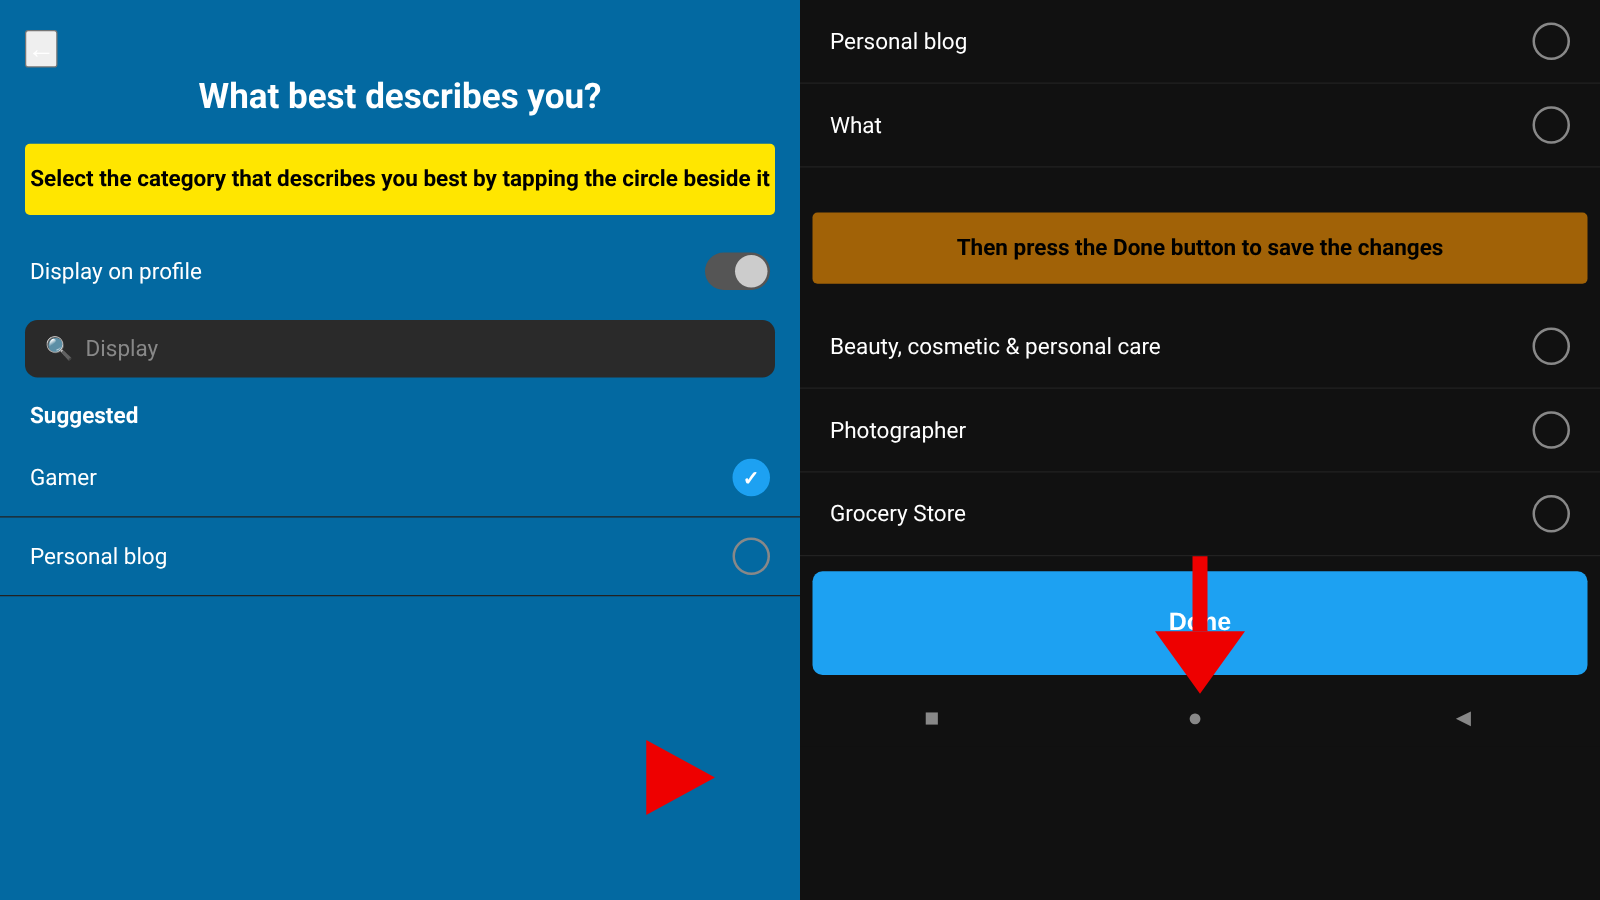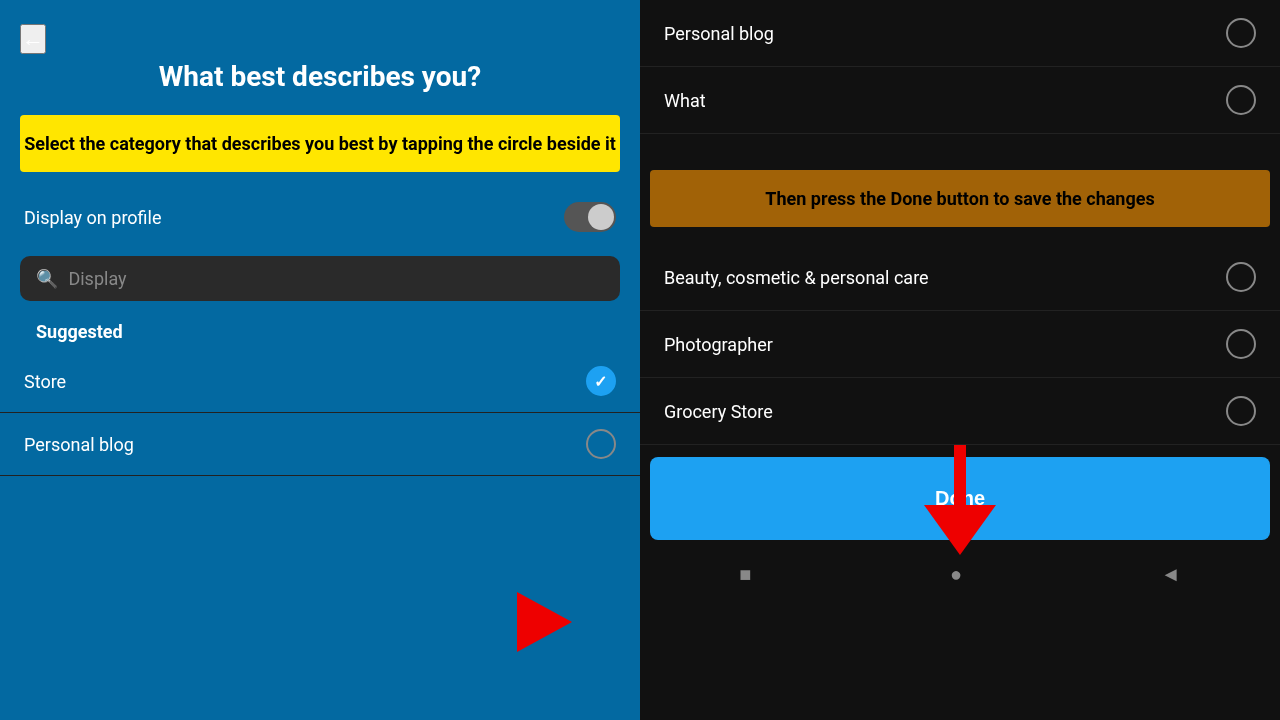--- a/index.html
+++ b/index.html
@@ -111,21 +111,20 @@
     .search-text {
       color: #888;
       font-size: 18px;
     }
 
     .suggested-label {
       color: #fff;
       font-weight: 700;
       font-size: 18px;
       padding: 12px 24px 8px;
-      margin-left: 12px;
     }
 
     .category-item {
       display: flex;
       align-items: center;
       justify-content: space-between;
       padding: 16px 24px;
       border-bottom: 1px solid #222;
       cursor: pointer;
       position: relative;
@@ -289,21 +288,21 @@
   </div>
 
   <div class="search-bar">
     <span class="search-icon-circle">🔍</span>
     <span class="search-text">Display</span>
   </div>
 
   <div class="suggested-label">Suggested</div>
 
   <div class="category-item">
-    <span class="category-name">Store</span>
+    <span class="category-name">Gamer</span>
     <div class="radio-circle selected"></div>
   </div>
 
   <div class="category-item">
     <span class="category-name">Personal blog</span>
     <div class="radio-circle"></div>
   </div>
 
   <div class="arrow-right"></div>
 </div>

